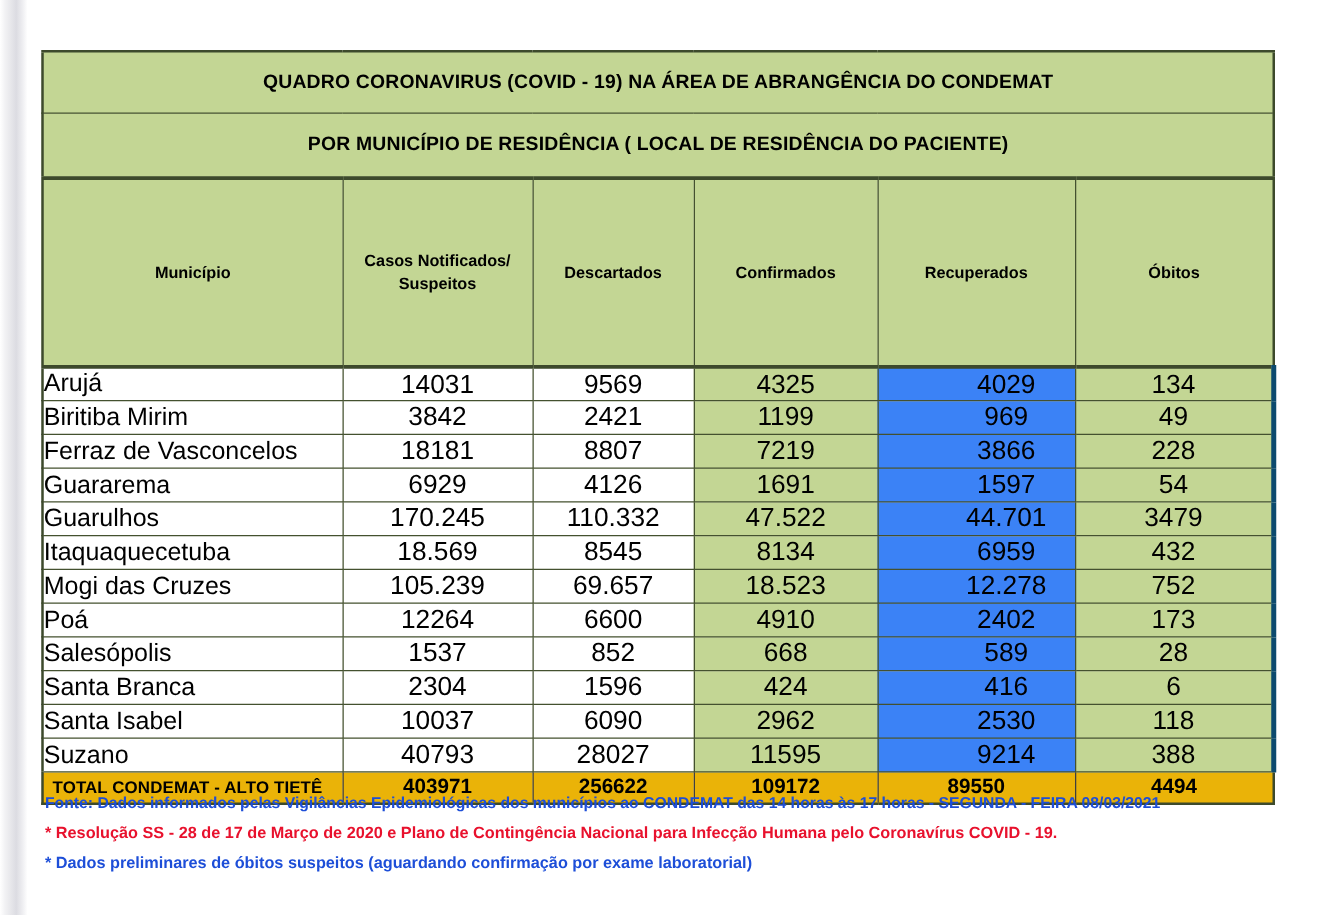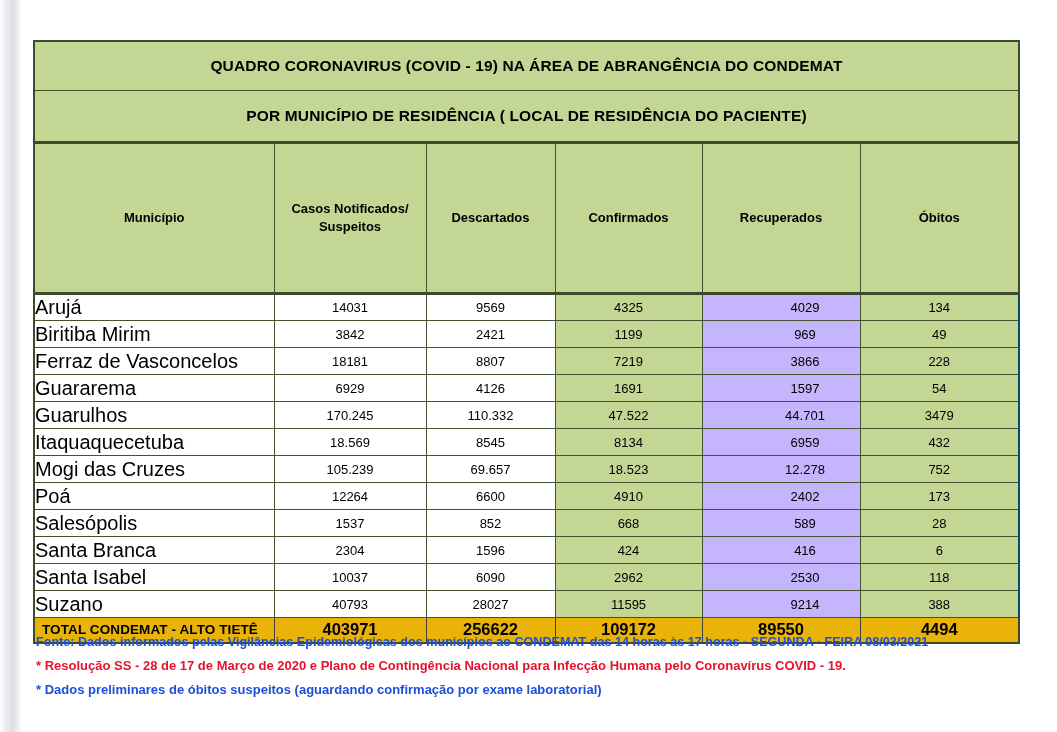--- a/index.html
+++ b/index.html
@@ -78,31 +78,31 @@
     padding-left: 7px;
     font-size: 20px;
     color: #000000;
     border-top: 1px solid #3f3f3f;
     border-bottom: 1px solid #3f3f3f;
     border-left: 2px solid #3d4a2c;
     border-right: 1.5px solid #3f3f3f;
   }
   td.num {
     text-align: center;
-    font-size: 13px;
+    font-size: 21px;
     color: #000000;
     background: #ffffff;
     border-top: 1px solid #3f3f3f;
     border-bottom: 1px solid #3f3f3f;
     border-left: 1.5px solid #3f3f3f;
     border-right: 1.5px solid #3f3f3f;
   }
   td.num.dark { background: #c3d694; }
-  td.num.light { background: #c4b5fd; padding-left: 48px; }
-  td.num.last { border-right: 2px solid #0c4a6e; }
+  td.num.light { background: #3b82f6; padding-left: 48px; }
+  td.num.last { border-right: 4px solid #0c4a6e; }
   
   tr.total-row { height: 25px; }
   tr.total-row td {
     background: #eab308;
     font-weight: bold;
     color: #000000;
     border-top: 1.5px solid #3f3f3f;
     border-bottom: 2px solid #3d4a2c;
     border-left: 1.5px solid #3f3f3f;
     border-right: 1.5px solid #3f3f3f;

